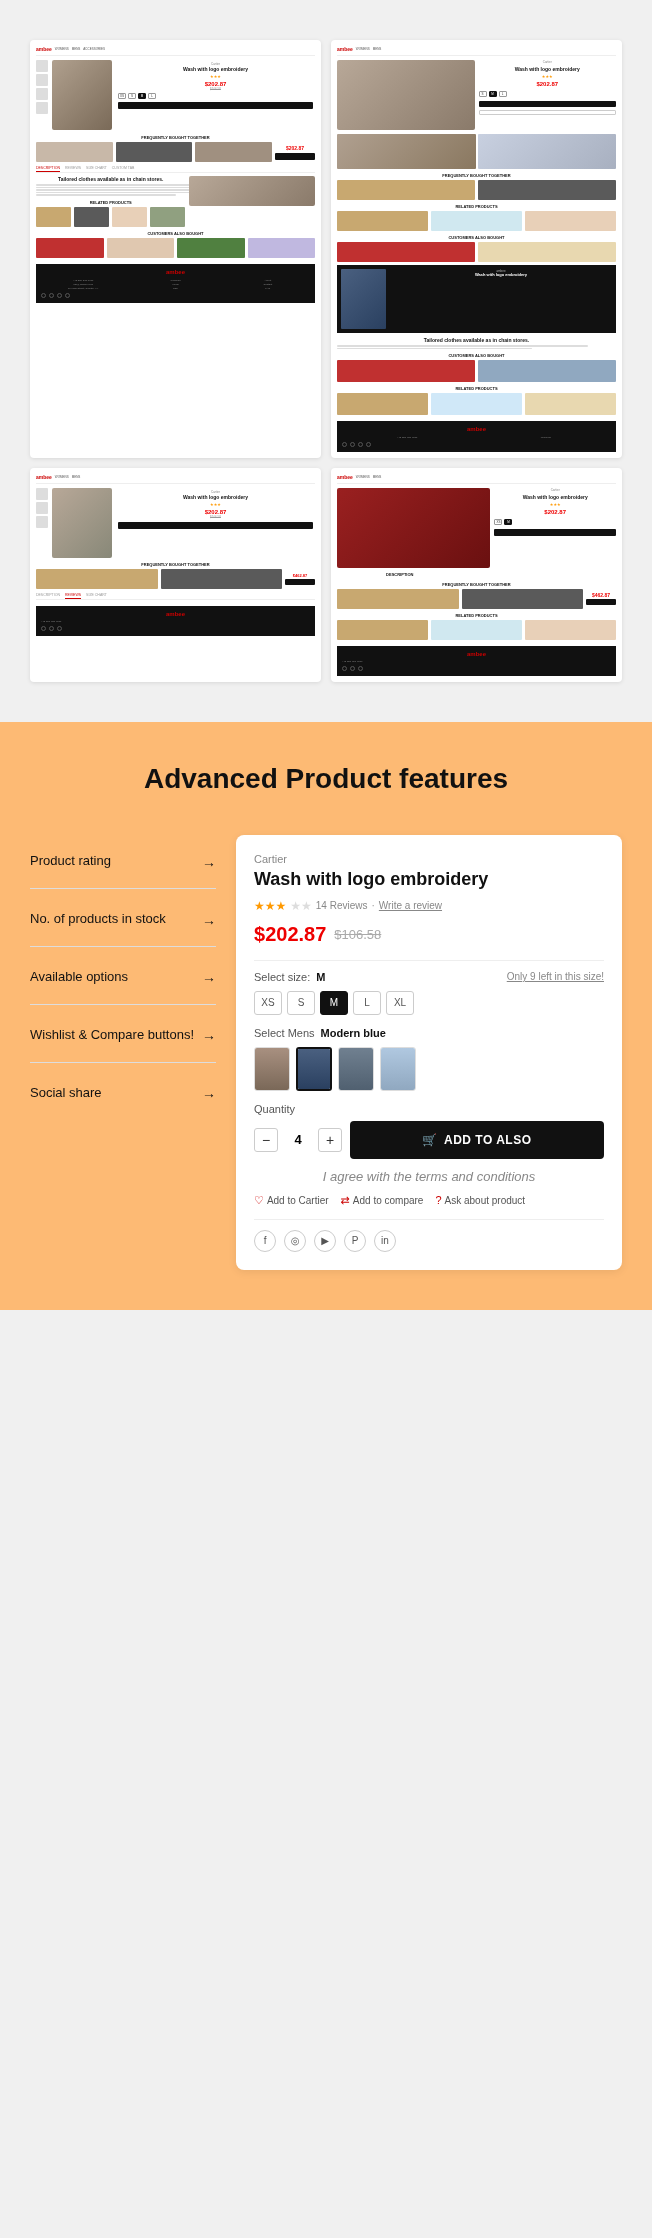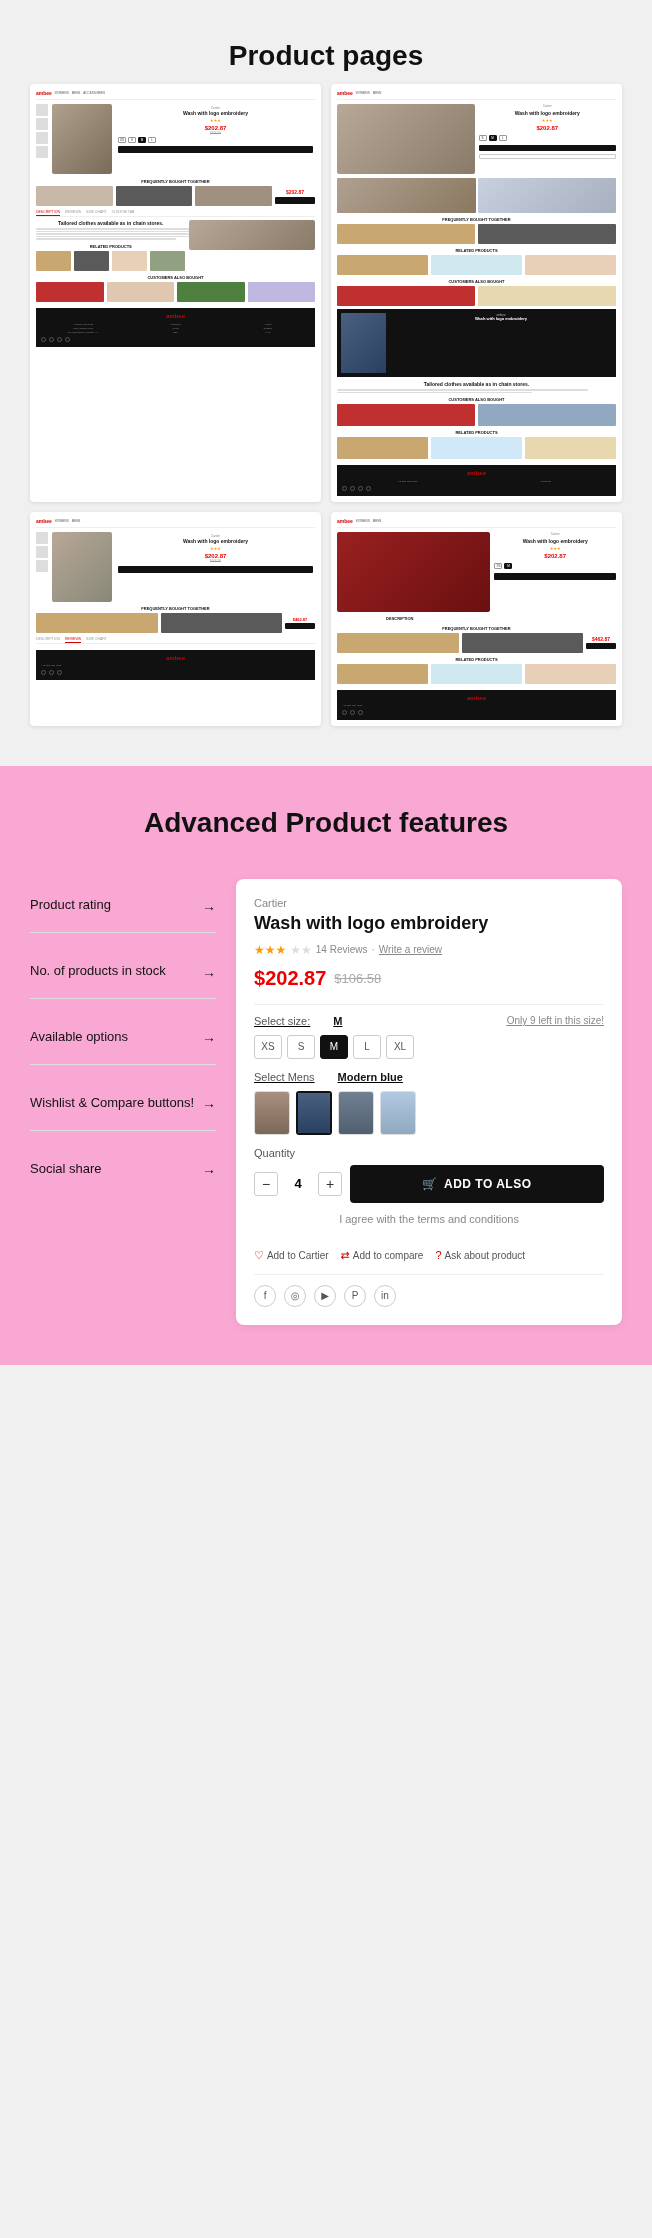--- a/index.html
+++ b/index.html
@@ -284,21 +284,21 @@
     
     .screenshots-row-bottom {
       display: grid;
       grid-template-columns: 1fr 1fr;
       gap: 10px;
       margin-bottom: 0;
     }
 
     
     .section-advanced {
-      background: #f9a8d4;
+      background: #fdba74;
       padding: 40px 30px 40px;
     }
 
     .section-advanced-title {
       font-size: 28px;
       font-weight: 800;
       color: #111;
       text-align: center;
       line-height: 1.2;
       margin-bottom: 40px;
@@ -307,21 +307,21 @@
     .advanced-content {
       display: flex;
       gap: 0;
       align-items: flex-start;
     }
 
     
     .features-list {
       display: flex;
       flex-direction: column;
-      gap: 12px;
+      gap: 4px;
       min-width: 160px;
     }
 
     .feature-item {
       display: flex;
       align-items: center;
       gap: 8px;
       padding: 18px 0;
       border-bottom: 1px solid #ddd;
     }
@@ -411,23 +411,22 @@
 
     .divider-line {
       height: 1px;
       background: #eee;
       margin: 10px 0;
     }
 
     .select-row {
       display: flex;
       align-items: center;
-      gap: 23px;
+      gap: 6px;
       margin-bottom: 8px;
-      text-decoration: underline;
     }
 
     .select-label {
       font-size: 11px;
       color: #555;
     }
 
     .select-value {
       font-size: 11px;
       font-weight: 600;
@@ -545,24 +544,25 @@
       font-size: 12px;
       font-weight: 700;
       display: flex;
       align-items: center;
       justify-content: center;
       gap: 6px;
       letter-spacing: 0.5px;
     }
 
     .terms-text {
-      font-size: 11px;
+      font-size: 13px;
       color: #888;
       text-align: center;
-      margin-bottom: 24px;
+      margin-bottom: 10px;
+      font-style: italic;
     }
 
     .buy-now-btn {
       width: 100%;
       height: 36px;
       border: 1px solid #ccc;
       border-radius: 4px;
       font-size: 12px;
       font-weight: 700;
       color: #111;
@@ -609,21 +609,20 @@
       font-size: 10px;
       color: #555;
     }
   </style>
 </head>
 <body>
 
 <div class="page-wrapper">
 
   <div class="section-product-pages">
-    <h1 class="section-title">Product pages</h1>
 
     <div class="screenshots-grid">
 
       <div class="screenshot-card">
         <div class="mockup-inner">
 
           <div class="mockup-header">
             <span class="mockup-logo">ambee</span>
             <div class="mockup-nav-items">
               <span class="mockup-nav-item">WOMENS</span>

